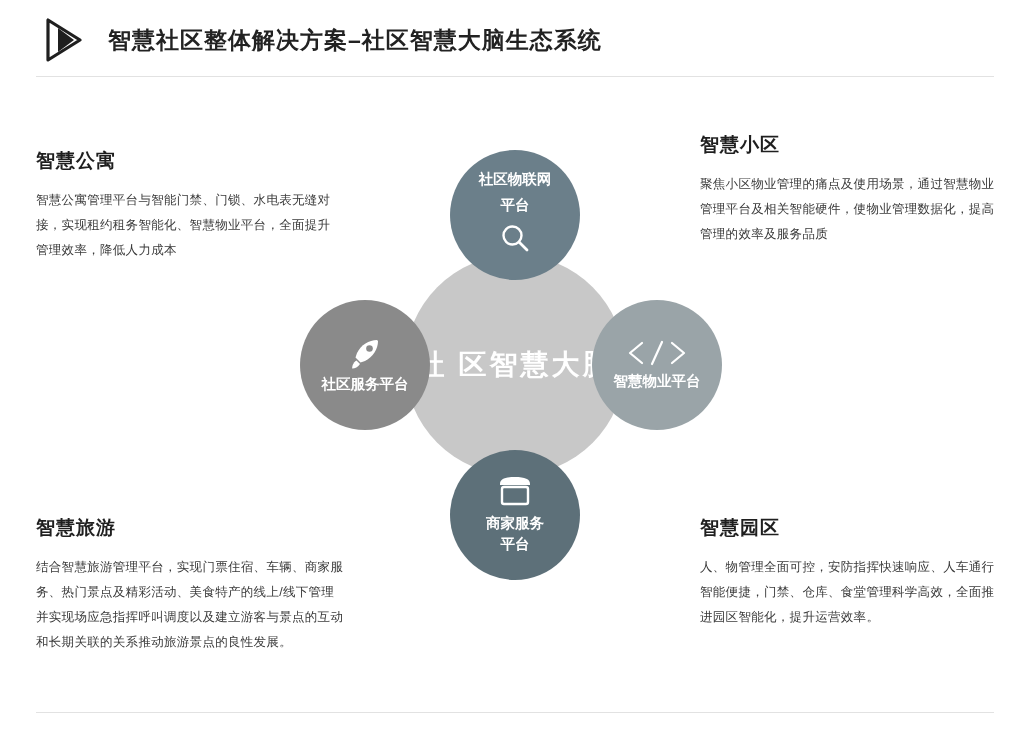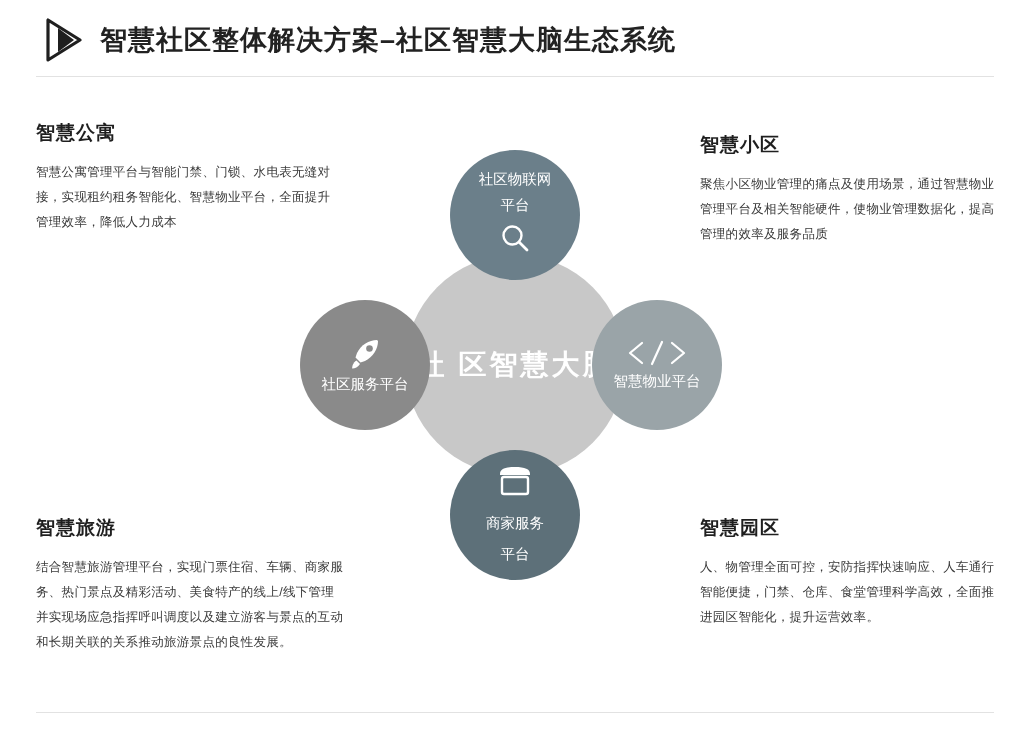--- a/index.html
+++ b/index.html
@@ -25,25 +25,26 @@
     align-items: center;
     gap: 16px;
   }
   .logo-mark {
     width: 40px;
     height: 44px;
     flex: none;
     position: relative;
   }
   .header-title {
-    font-size: 27px;
+    font-size: 23px;
     font-weight: bold;
     letter-spacing: 1px;
     color: #222;
     white-space: nowrap;
+    margin-left: 8px;
   }
   .header-rule {
     position: absolute;
     left: 36px;
     top: 76px;
     width: 958px;
     height: 1px;
     background: #e2e2e2;
   }
   .footer-rule {
@@ -88,20 +89,21 @@
     height: 130px;
     border-radius: 50%;
     display: flex;
     flex-direction: column;
     align-items: center;
     justify-content: center;
     color: #ffffff;
     text-align: center;
     font-size: 14.5px;
     line-height: 1.35;
+    font-weight: bold;
   }
   .node .node-icon {
     display: block;
     margin-bottom: 2px;
     line-height: 1;
   }
   .node .node-label {
     padding: 0 10px;
   }
 
@@ -120,39 +122,39 @@
   .node-right {
     left: 312px;
     top: 170px;
     background: #9aa4a8;
   }
   .node-bottom {
     left: 170px;
     top: 320px;
     background: #5d7079;
   }
-  .node-bottom .node-label { margin-top: 12px; }
+  .node-bottom .node-label { margin-top: 2px; }
 
   
   .block { position: absolute; }
   .block-title {
     font-size: 19px;
     font-weight: bold;
     color: #1f1f1f;
     margin-bottom: 14px;
     letter-spacing: 1px;
   }
   .block-body {
     font-size: 12.5px;
     line-height: 2.0;
     color: #3a3a3a;
     letter-spacing: 0.3px;
   }
 
-  .block-tl { left: 36px; top: 120px; width: 300px; }
+  .block-tl { left: 36px; top: 148px; width: 300px; }
   .block-tr { left: 700px; top: 132px; width: 300px; }
   .block-bl { left: 36px; top: 515px; width: 310px; }
   .block-br { left: 700px; top: 515px; width: 300px; }
 </style>
 </head>
 <body>
 
 <div class="header">
   <div class="logo-mark">
     <svg width="40" height="44" viewBox="0 0 40 44" xmlns="http://www.w3.org/2000/svg">

